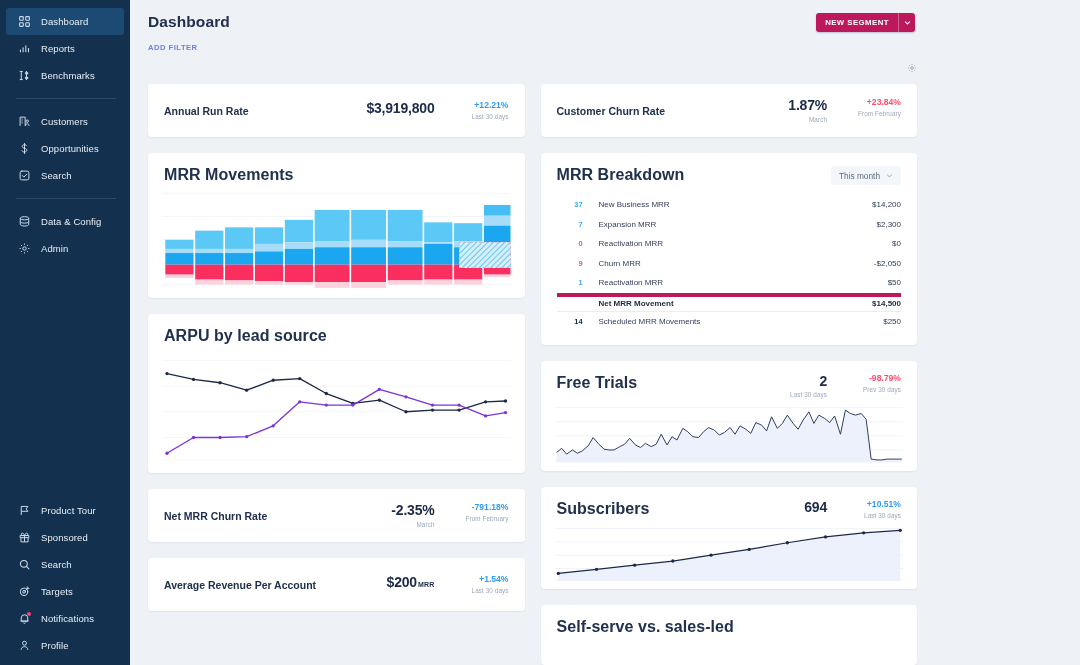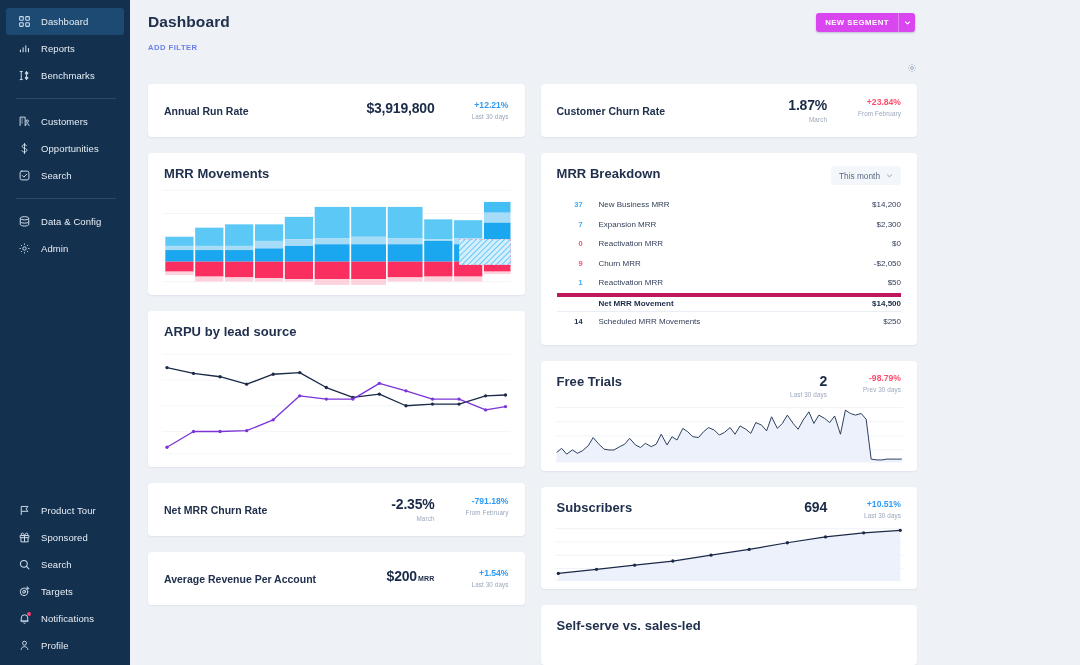--- a/index.html
+++ b/index.html
@@ -48,21 +48,21 @@
     width: 4px; height: 4px; border-radius: 50%;
     background: #ff3f6e;
   }
 
   
   .main { flex: 1 1 auto; height: 665px; position: relative; overflow: hidden; }
   .topbar { padding: 13px 20px 0 18px; display: flex; align-items: flex-start; justify-content: space-between; }
   .page-title { font-size: 15.5px; font-weight: 600; color: #20304d; letter-spacing: .1px; }
   .seg-btn {
     display: flex; align-items: stretch; height: 19px;
-    border-radius: 3px; overflow: hidden; background: #d946ef;
+    border-radius: 3px; overflow: hidden; background: #be185d;
     box-shadow: 0 1px 2px rgba(30,50,120,.25);
   }
   .seg-btn-main {
     color: #fff; font-size: 7.8px; font-weight: 700; letter-spacing: .45px;
     padding: 0 9px; display: flex; align-items: center; cursor: pointer;
   }
   .seg-btn-caret {
     width: 17px; display: flex; align-items: center; justify-content: center;
     border-left: 1px solid rgba(255,255,255,.3); cursor: pointer; color:#fff;
   }
@@ -82,21 +82,21 @@
   .col { flex: 1 1 0; display: flex; flex-direction: column; gap: 16px; min-width: 0; }
   .card {
     background: #fff; border-radius: 4px;
     box-shadow: 0 1px 2px rgba(35,55,95,.07);
     position: relative; overflow: hidden;
   }
   .card-head {
     display: flex; align-items: flex-start; justify-content: space-between;
     padding: 13px 16px 0 16px;
   }
-  .card-title { font-size: 13px; font-weight: 600; color: #20304d; letter-spacing: .05px; }
+  .card-title { font-size: 16px; font-weight: 600; color: #20304d; letter-spacing: .05px; }
 
   
   .stat-card { height: 53px; display: flex; align-items: center; padding: 0 16px; }
   .stat-title { font-size: 10.5px; font-weight: 600; color: #20304d; flex: 1 1 auto; }
   .stat-values { display: flex; align-items: flex-start; gap: 18px; }
   .stat-block { display: flex; flex-direction: column; align-items: flex-end; }
   .stat-main { font-size: 14px; font-weight: 700; color: #1b2a47; letter-spacing: -.2px; line-height: 1.05; }
   .stat-main .unit { font-size: 7px; font-weight: 700; letter-spacing: .2px; margin-left: 1px; }
   .stat-sub { font-size: 6.3px; color: #9aa7bb; margin-top: 3px; letter-spacing: .1px; }
   .delta { font-size: 8.6px; font-weight: 700; line-height: 1.05; }

